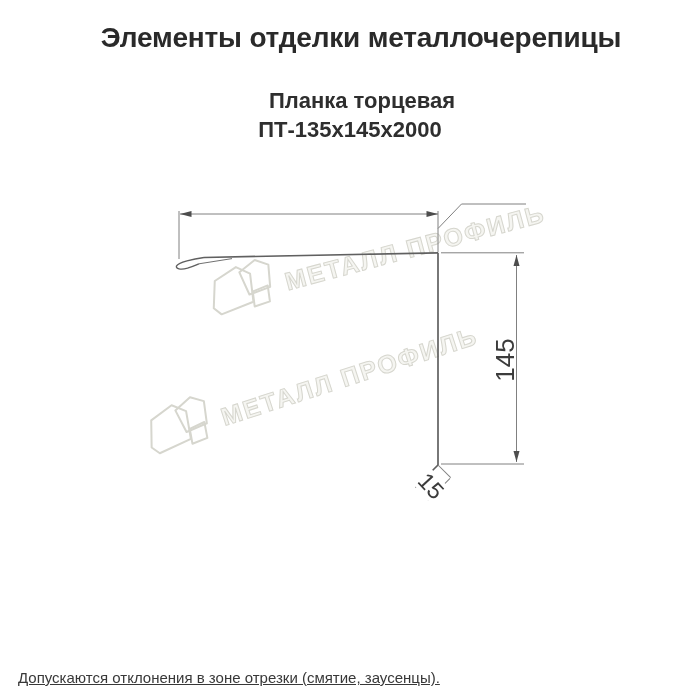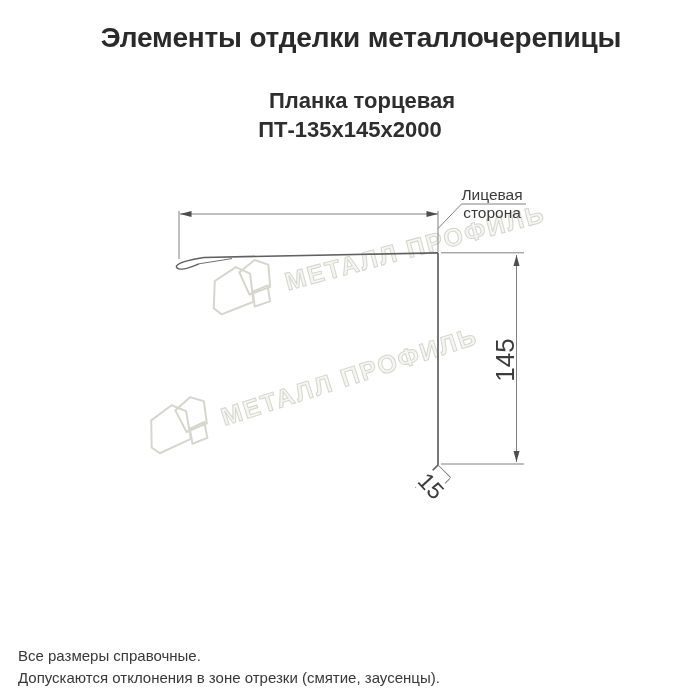--- a/index.html
+++ b/index.html
@@ -34,21 +34,21 @@
     font-size:23px;background:#ffffff;
     transform:rotate(47deg);transform-origin:center center;
   }
   .front-side{
     top:187px;left:454px;width:76px;text-align:center;
     font-size:15.5px;line-height:16.5px;color:#3a3a3a;
   }
   .front-side .l2{margin-top:1.5px;}
   .note{left:18px;width:620px;font-size:15px;color:#383838;}
   .note1{top:647px;}
-  .note2{top:669px;}
+  .note2{top:669px;text-decoration:underline;}
   .wm-text{
     font-size:25px;font-weight:bold;letter-spacing:2px;
     fill:#f5f5f1;stroke:#d6d6ce;stroke-width:1px;
   }
 </style>
 </head>
 <body>
 
 <div class="page">
 
@@ -105,21 +105,16 @@
       <line x1="456" y1="466" x2="456" y2="496.5" stroke="#808080" stroke-width="1"></line>
       <line x1="438" y1="465" x2="456" y2="465" stroke="#808080" stroke-width="1"></line>
       <polygon points="438,497.5 435.3,487.5 440.7,487.5" fill="#4d4d4d"></polygon>
       <polygon points="456,497.5 453.3,487.5 458.7,487.5" fill="#4d4d4d"></polygon>
     </g>
   </svg>
 
   <div class="abs dim-label dim-145">145</div>
   <div class="abs dim-label dim-15">15</div>
 
-  <div class="abs front-side">
-    <div class="l1">Лицевая</div>
-    <div class="l2">сторона</div>
-  </div>
 
-  <div class="abs note note1">Все размеры справочные.</div>
   <div class="abs note note2">Допускаются отклонения в зоне отрезки (смятие, заусенцы).</div>
 
 </div>
 
 </body></html>

